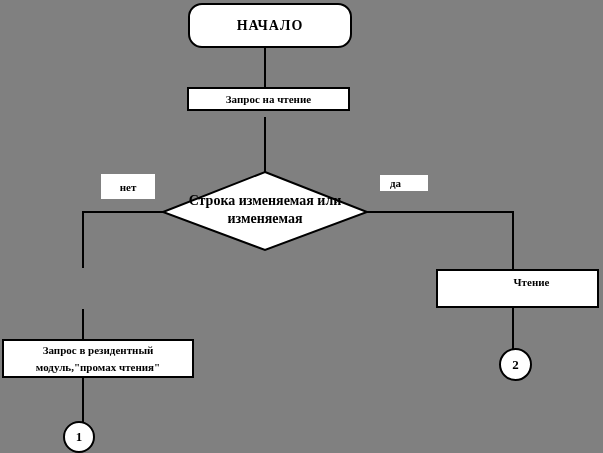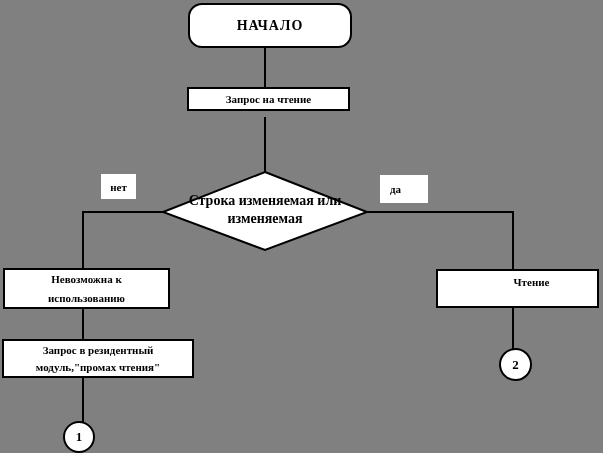--- a/index.html
+++ b/index.html
@@ -103,32 +103,28 @@
 
   <div class="node" style="left:187px; top:87px; width:163px; height:24px;">
     <span>Запрос на чтение</span>
   </div>
 
   <div class="decision-text">
     <span class="line1">Строка изменяемая или</span>
     <span class="line2">изменяемая</span>
   </div>
 
-  <div class="branch-label" style="left:101px; top:174px; width:35px; height:25px;">
+  <div class="branch-label" style="left:101px; top:174px; width:54px; height:25px;">
     <span>нет</span>
   </div>
 
-  <div class="branch-label yes-label" style="left:380px; top:175px; width:48px; height:28px;padding-left:10px;">
+  <div class="branch-label yes-label" style="left:380px; top:175px; width:48px; height:16px;padding-left:10px;">
     <span>да</span>
   </div>
 
-  <div class="node lh19" style="left:3px; top:268px; width:167px; height:41px;">
-    <span class="line1">Невозможна к</span>
-    <span class="line2">использованию</span>
-  </div>
 
   <div class="node lh17" style="left:2px; top:339px; width:192px; height:39px;">
     <span class="line1">Запрос в резидентный</span>
     <span class="line2">модуль,"промах чтения"</span>
   </div>
 
   <div class="node top-align" style="left:436px; top:269px; width:163px; height:39px;padding-left:28px;">
     <span>Чтение</span>
   </div>
 

